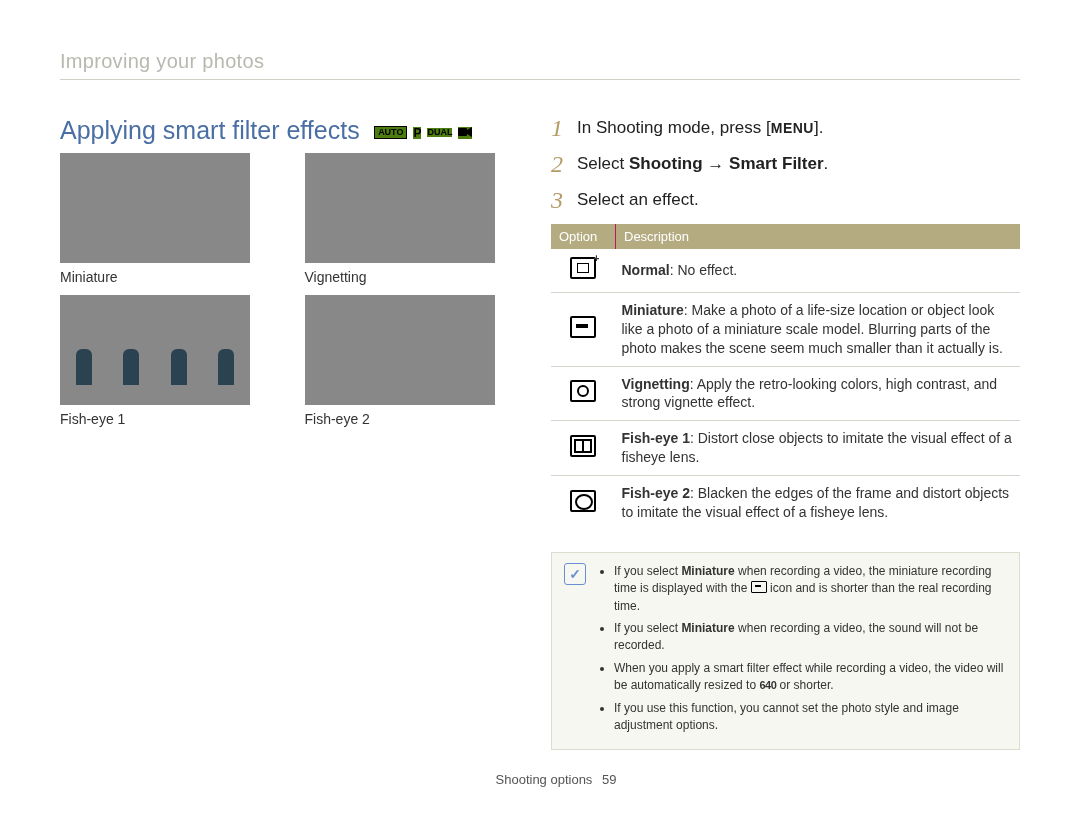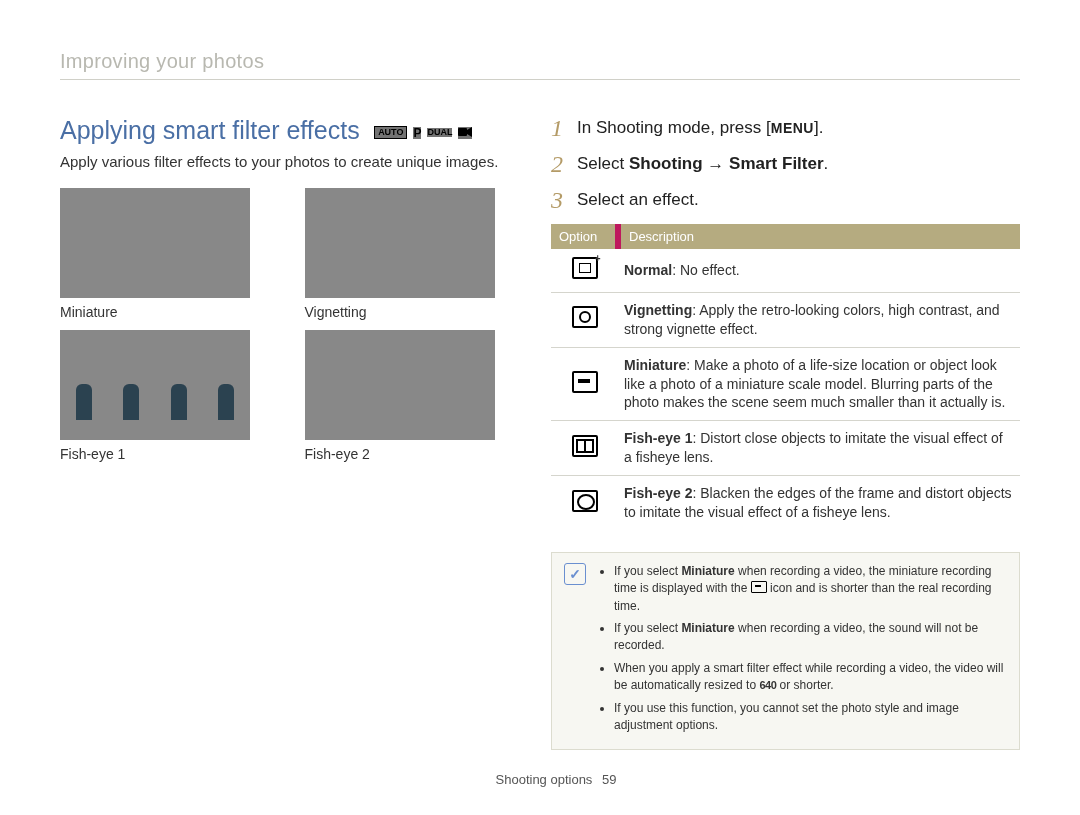--- a/index.html
+++ b/index.html
@@ -45,21 +45,21 @@
     display: inline-flex;
     align-items: center;
     gap: 6px;
     margin-left: 10px;
     vertical-align: 4px;
   }
   .mode-icons span {
     font-size: 9px;
     font-weight: bold;
     color: #000;
-    background: #737373;
+    background: #4d7c0f;
     border: 1px solid #000;
     padding: 1px 3px;
     line-height: 1;
   }
   .mode-icons .noborder {
     border: none;
     font-size: 12px;
     padding: 0;
   }
   .intro {
@@ -144,21 +144,21 @@
   .opt-table th {
     background: #b5ab80;
     color: #fff;
     font-weight: normal;
     text-align: left;
     padding: 5px 8px;
     font-size: 13px;
   }
   .opt-table th:first-child {
     width: 48px;
-    border-right: 6px solid #be185d;
+    border-right: 1px solid #be185d;
   }
   .opt-table td {
     padding: 8px 6px;
     border-bottom: 1px solid #d5d5cd;
     vertical-align: middle;
     line-height: 1.35;
   }
   .opt-table tr:last-child td { border-bottom: none; }
   .opt-table td.icon-cell {
     text-align: center;
@@ -268,21 +268,20 @@
           <span class="noborder">P</span>
           <span class="noborder" style="font-size:9px;">DUAL</span>
           <span class="noborder">
             <svg width="14" height="10" viewBox="0 0 14 10">
                 <rect x="0" y="1" width="9" height="8" rx="1" fill="#000"></rect>
                 <path d="M9 3 L14 0 L14 10 L9 7 Z" fill="#000"></path>
               </svg>
           </span>
         </span>
       </div>
-      <div class="intro">Apply various filter effects to your photos to create unique images.</div>
 
       <div class="samples">
         <div class="sample">
           <div class="thumb thumb-miniature"></div>
           <div class="caption">Miniature</div>
         </div>
         <div class="sample">
           <div class="thumb thumb-vignette"></div>
           <div class="caption">Vignetting</div>
         </div>
@@ -331,26 +330,26 @@
             <th>Option</th>
             <th>Description</th>
           </tr>
         </thead>
         <tbody>
           <tr>
             <td class="icon-cell"><span class="opt-icon normal"></span></td>
             <td><span class="strong">Normal</span><span>: No effect.</span></td>
           </tr>
           <tr>
+            <td class="icon-cell"><span class="opt-icon mini"></span></td>
+            <td><span class="strong">Miniature</span><span>: Make a photo of a life-size location or object look like a photo of a miniature scale model. Blurring parts of the photo makes the scene seem much smaller than it actually is.</span></td>
+          </tr>
+          <tr>
             <td class="icon-cell"><span class="opt-icon vig"></span></td>
             <td><span class="strong">Vignetting</span><span>: Apply the retro-looking colors, high contrast, and strong vignette effect.</span></td>
-          </tr>
-          <tr>
-            <td class="icon-cell"><span class="opt-icon mini"></span></td>
-            <td><span class="strong">Miniature</span><span>: Make a photo of a life-size location or object look like a photo of a miniature scale model. Blurring parts of the photo makes the scene seem much smaller than it actually is.</span></td>
           </tr>
           <tr>
             <td class="icon-cell"><span class="opt-icon fish1"></span></td>
             <td><span class="strong">Fish-eye 1</span><span>: Distort close objects to imitate the visual effect of a fisheye lens.</span></td>
           </tr>
           <tr>
             <td class="icon-cell"><span class="opt-icon fish2"></span></td>
             <td><span class="strong">Fish-eye 2</span><span>: Blacken the edges of the frame and distort objects to imitate the visual effect of a fisheye lens.</span></td>
           </tr>
         </tbody>

